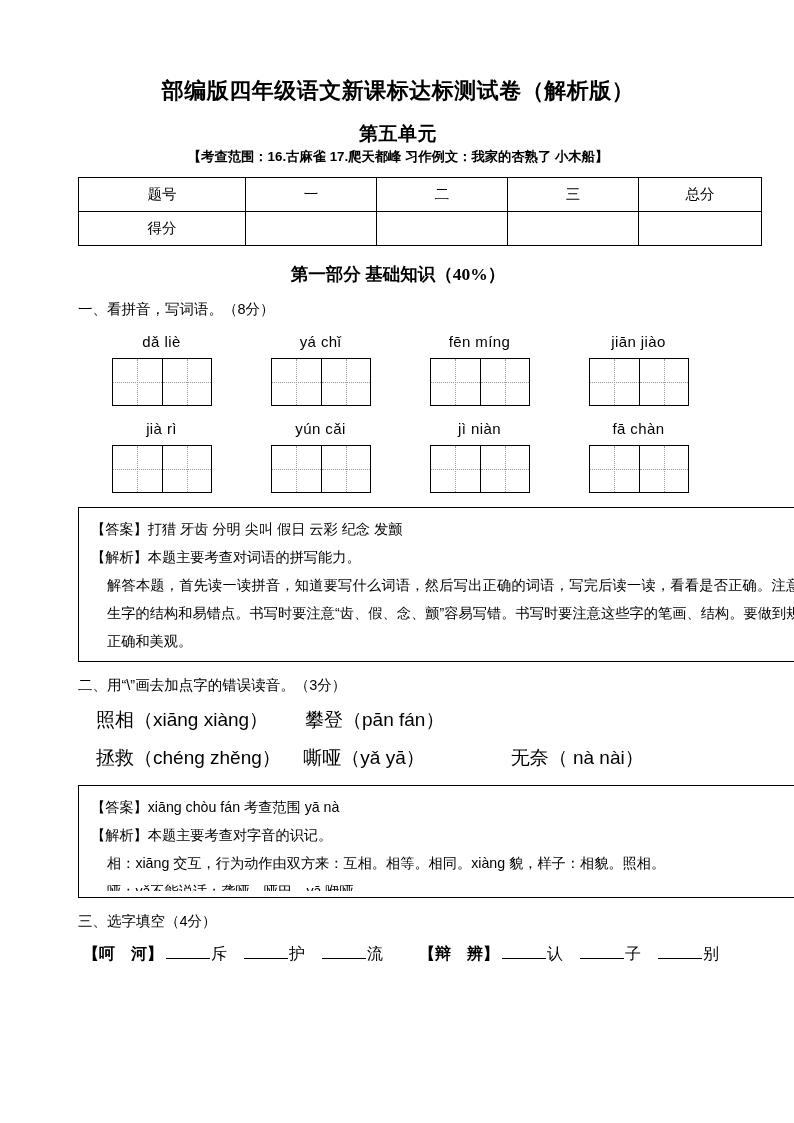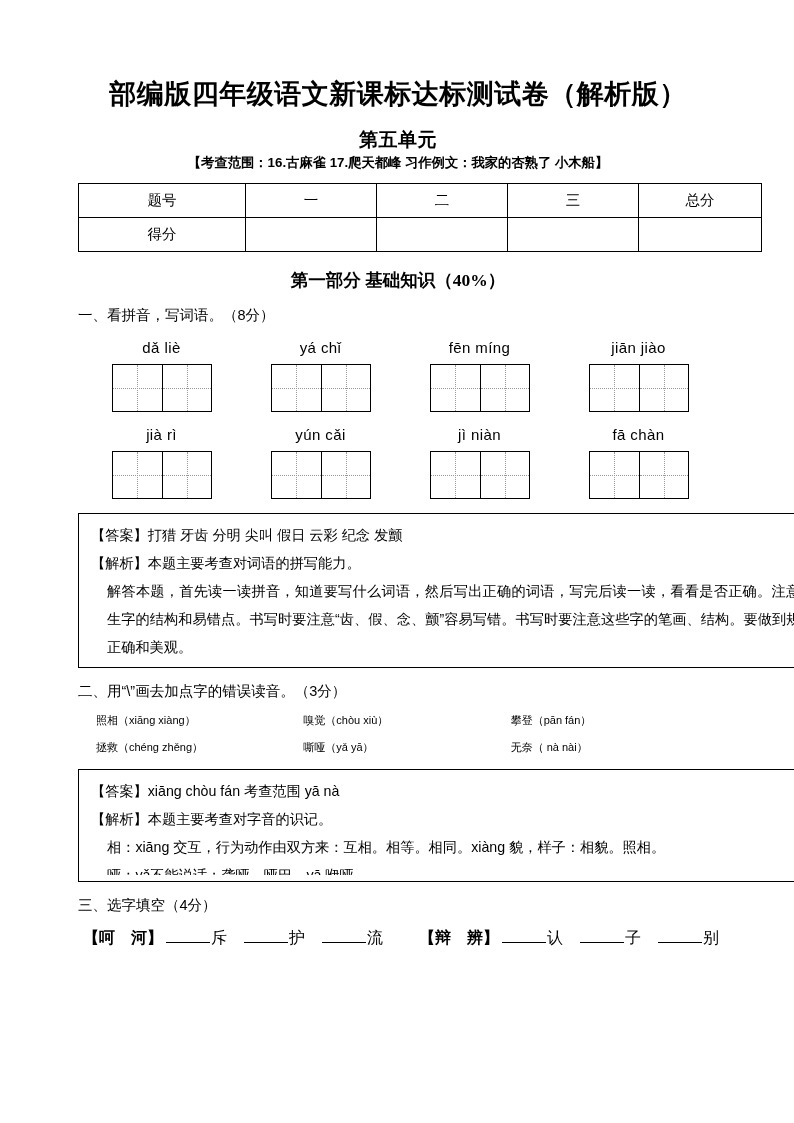--- a/index.html
+++ b/index.html
@@ -25,21 +25,21 @@
   .content {
     position: absolute;
     left: 78px;
     top: 0;
     width: 640px;
   }
 
   
   .doc-title {
     text-align: center;
-    font-size: 27px;
+    font-size: 22px;
     font-weight: bold;
     letter-spacing: 0.5px;
     margin-top: 78px;
     line-height: 1.2;
     font-family: "Liberation Serif", "DejaVu Serif", serif;
   }
   .unit-title {
     text-align: center;
     font-size: 19px;
     font-weight: bold;
@@ -171,21 +171,21 @@
   .clipped {
     height: 14px;
     overflow: hidden;
   }
 
   
   .pron-row {
     display: flex;
     margin-top: 12px;
     padding-left: 18px;
-    font-size: 11px;
+    font-size: 19px;
     font-family: "Liberation Sans", "DejaVu Sans", sans-serif;
   }
   .pron-item { width: 209px; white-space: nowrap; }
 
   
   .fill-row {
     margin-top: 12px;
     padding-left: 5px;
     font-size: 16px;
     font-family: "Liberation Sans", "DejaVu Sans", sans-serif;
@@ -301,21 +301,20 @@
     <div class="ans-box">
       <div class="ans-line">【答案】打猎 牙齿 分明 尖叫 假日 云彩 纪念 发颤</div>
       <div class="ans-line">【解析】本题主要考查对词语的拼写能力。</div>
       <div class="ans-para">解答本题，首先读一读拼音，知道要写什么词语，然后写出正确的词语，写完后读一读，看看是否正确。注意掌握生字的结构和易错点。书写时要注意“齿、假、念、颤”容易写错。书写时要注意这些字的笔画、结构。要做到规范、正确和美观。</div>
     </div>
 
     <div class="q-head">二、用“\”画去加点字的错误读音。（3分）</div>
 
     <div class="pron-row">
       <div class="pron-item">照相（xiāng xiàng）</div>
-      <div class="pron-item">嗅觉（chòu xiù）</div>
       <div class="pron-item">攀登（pān fán）</div>
     </div>
     <div class="pron-row">
       <div class="pron-item">拯救（chéng zhěng）</div>
       <div class="pron-item">嘶哑（yǎ  yā）</div>
       <div class="pron-item">无奈（ nà nài）</div>
     </div>
 
     <div class="ans-box">
       <div class="ans-line">【答案】xiāng chòu fán 考查范围 yā  nà</div>

